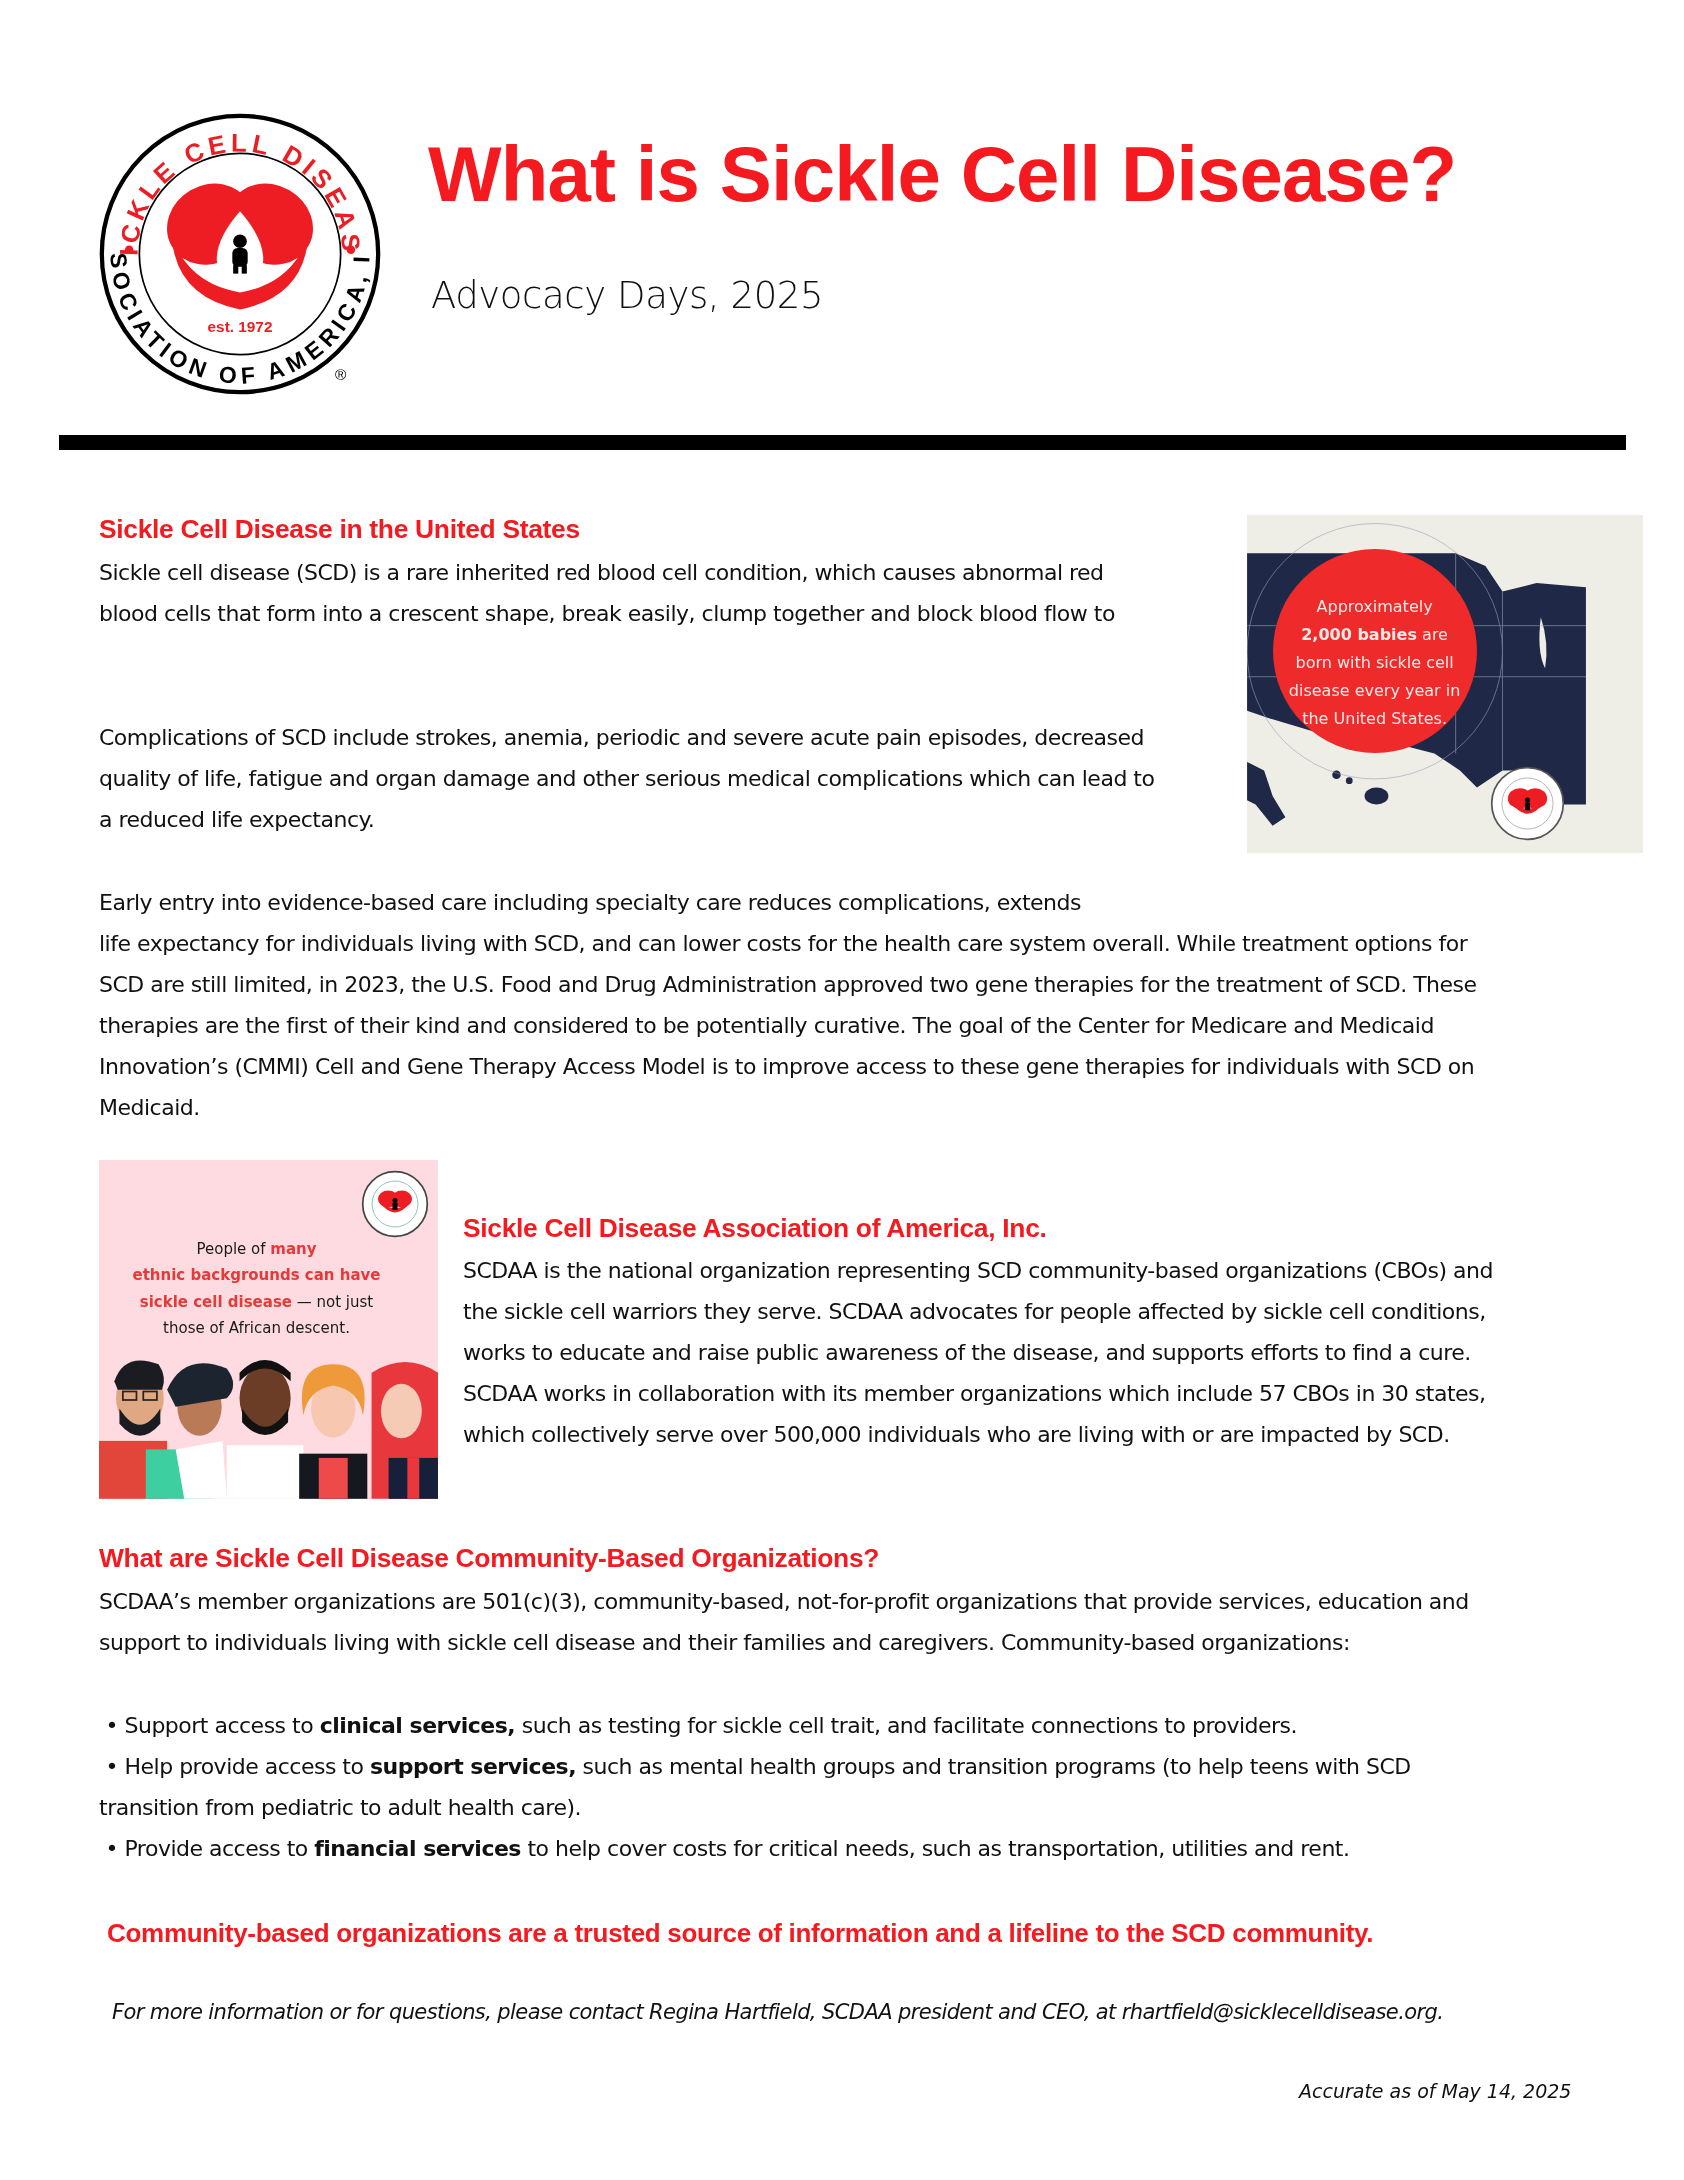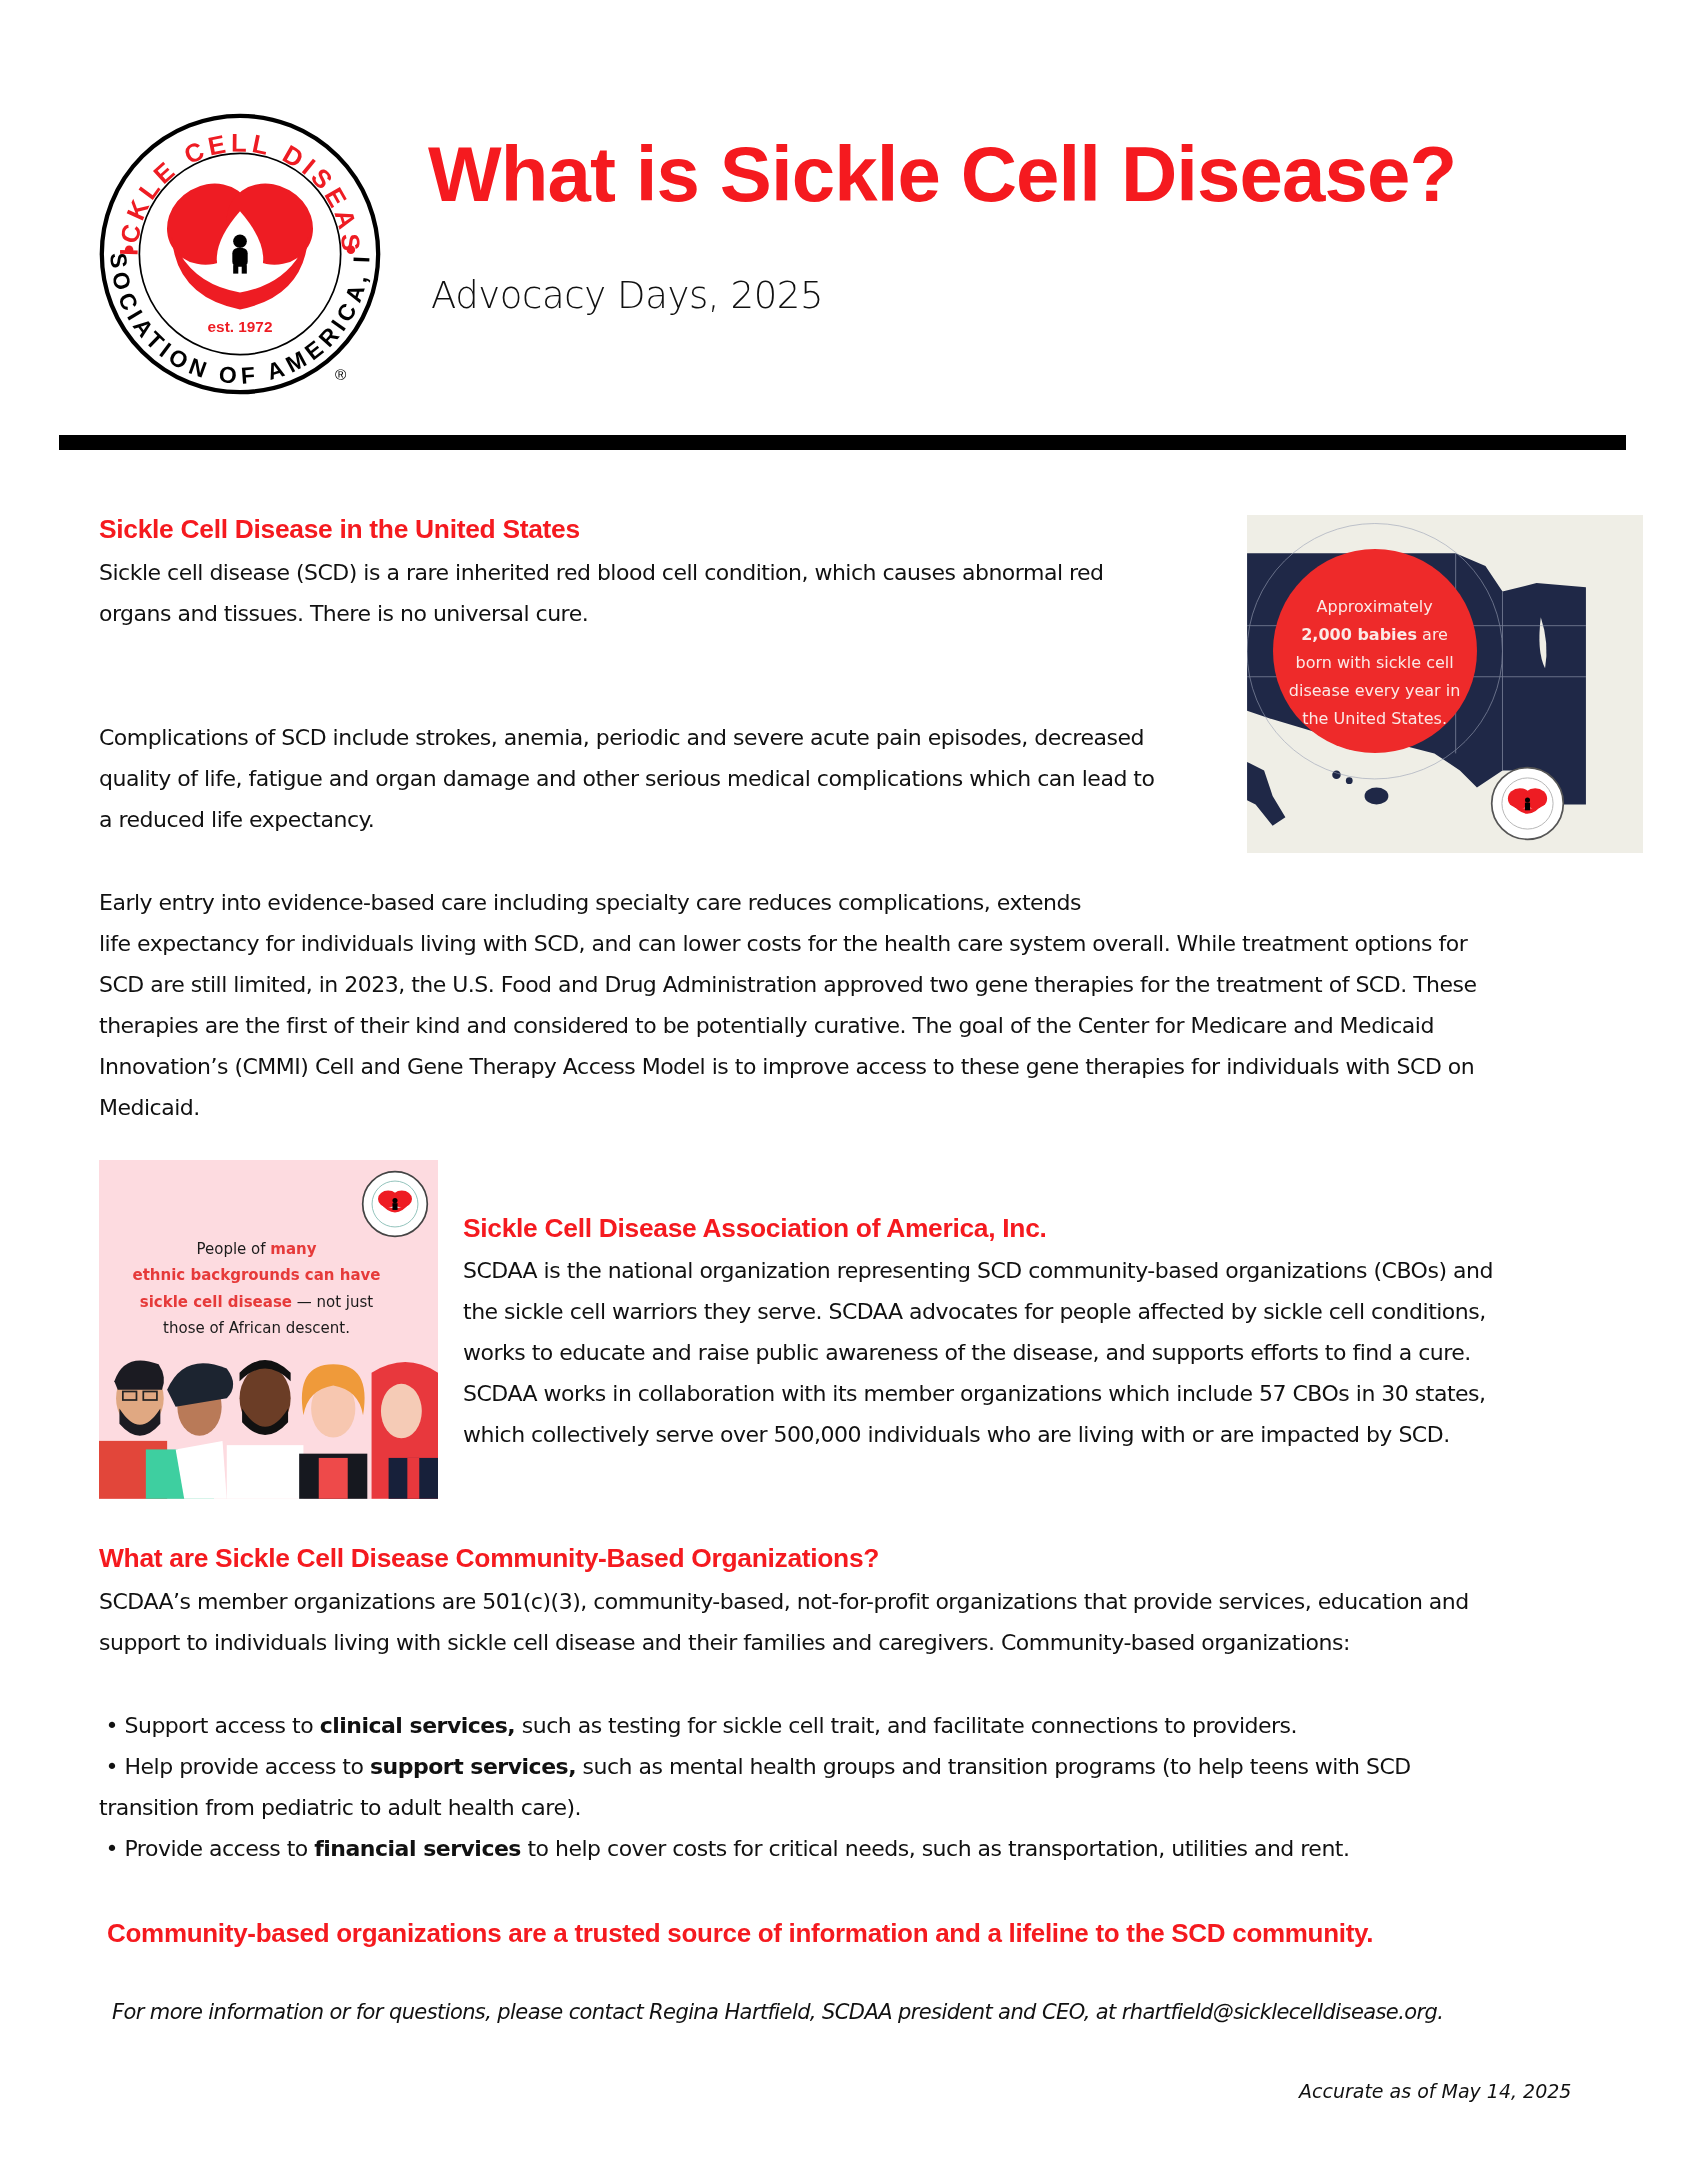--- a/index.html
+++ b/index.html
@@ -85,21 +85,21 @@
   </svg>
 </div>
 
 <div class="abs title">What is Sickle Cell Disease?</div>
 <div class="abs subtitle">Advocacy Days, 2025</div>
 <div class="abs divider"></div>
 
 <div class="abs h2" style="left:99px; top:514px;">Sickle Cell Disease in the United States</div>
 <div class="abs p" style="left:99px; top:552px;">
   <span class="line">Sickle cell disease (SCD) is a rare inherited red blood cell condition, which causes abnormal red</span>
-  <span class="line">organs and tissues. There is no universal cure.</span>
+  <span class="line">blood cells that form into a crescent shape, break easily, clump together and block blood flow to</span>
 </div>
 <div class="abs p" style="left:99px; top:717px;">
   <span class="line">Complications of SCD include strokes, anemia, periodic and severe acute pain episodes, decreased</span>
   <span class="line">quality of life, fatigue and organ damage and other serious medical complications which can lead to</span>
   <span class="line">a reduced life expectancy.</span>
 </div>
 <div class="abs p" style="left:99px; top:882px;">
   <span class="line">Early entry into evidence-based care including specialty care reduces complications, extends</span>
   <span class="line">life expectancy for individuals living with SCD, and can lower costs for the health care system overall. While treatment options for</span>
   <span class="line">SCD are still limited, in 2023, the U.S. Food and Drug Administration approved two gene therapies for the treatment of SCD. These</span>

